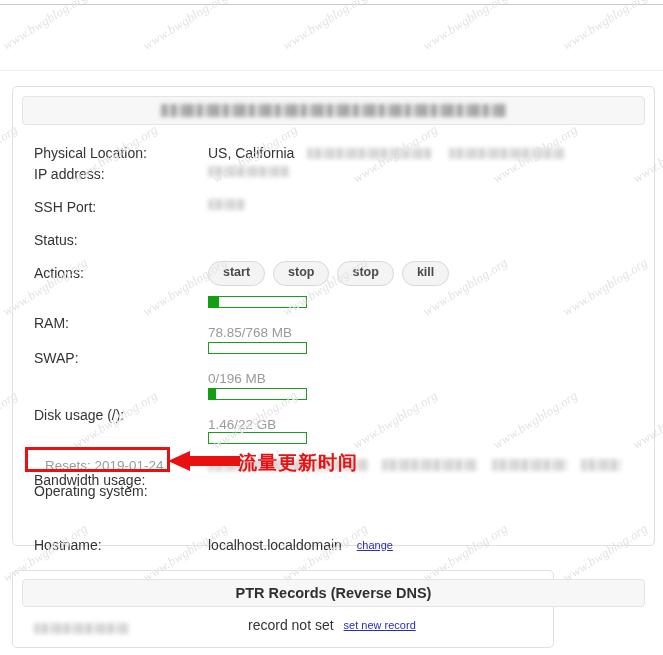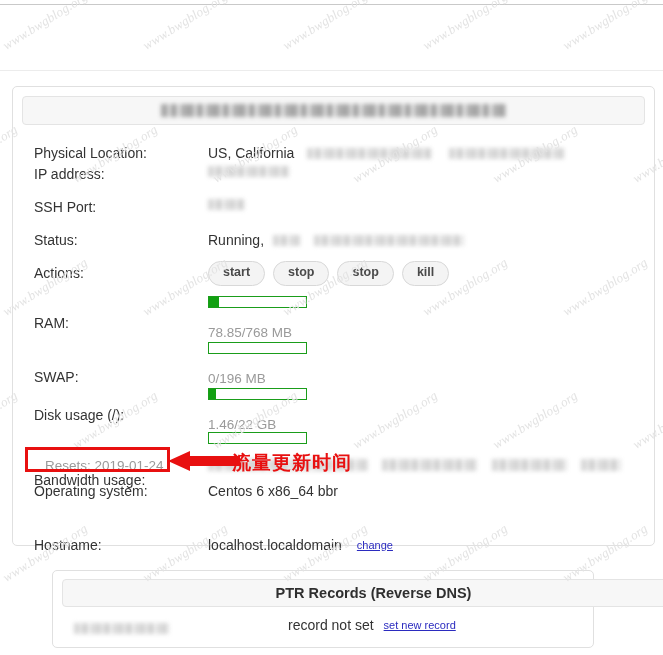--- a/index.html
+++ b/index.html
@@ -62,21 +62,20 @@
     left: 12px;
     top: 86px;
     width: 643px;
     height: 460px;
   }
   #ptr-panel {
     left: 12px;
     top: 570px;
     width: 542px;
     height: 78px;
-    margin-left: 40px;
   }
 
   .panel-heading {
     position: absolute;
     left: 9px;
     top: 9px;
     width: 623px;
     height: 29px;
     background: #f7f7f7;
     border: 1px solid #e4e4e4;
@@ -204,21 +203,21 @@
   #annot-arrow {
     position: absolute;
     left: 168px;
     top: 451px;
     width: 72px;
     height: 20px;
     z-index: 60;
   }
   #annot-text {
     position: absolute;
-    left: 232px;
+    left: 238px;
     top: 450px;
     color: #e81010;
     font-family: Liberation Serif, serif;
     font-size: 19px;
     font-weight: bold;
     letter-spacing: 1px;
     white-space: nowrap;
     z-index: 60;
   }
 </style>
@@ -252,25 +251,20 @@
 
   <div class="row" style="top:112px;">
     <span class="row-label">SSH Port:</span>
     <span class="row-value">
       <span class="redact" style="width:37px;height:11px;"></span>
     </span>
   </div>
 
   <div class="row" style="top:145px;">
     <span class="row-label">Status:</span>
-    <span class="row-value">
-      <span>Running,</span>
-      <span class="redact" style="width:27px;height:11px;margin-left:2px;"></span>
-      <span class="redact" style="width:150px;height:11px;margin-left:7px;"></span>
-    </span>
   </div>
 
   <div class="row" style="top:178px;">
     <span class="row-label">Actions:</span>
     <span class="row-value" style="top:-4px;gap:0;">
       <span class="btn">start</span>
       <span class="btn">stop</span>
       <span class="btn">stop</span>
       <span class="btn">kill</span>
     </span>
@@ -280,21 +274,21 @@
     <span class="row-label" style="top:17px;">RAM:</span>
     <span style="position:absolute;left:195px;top:-2px;">
       <span class="meter" style="display:block;">
         <span class="meter-fill" style="width:10%;"></span>
       </span>
       <span class="meter-text" style="display:block;">78.85/768 MB</span>
     </span>
   </div>
 
   <div class="row" style="top:257px;height:45px;">
-    <span class="row-label" style="top:25px;">SWAP:</span>
+    <span class="row-label" style="top:6px;">SWAP:</span>
     <span style="position:absolute;left:195px;top:-2px;">
       <span class="meter" style="display:block;">
         <span class="meter-fill" style="width:0%;"></span>
       </span>
       <span class="meter-text" style="display:block;">0/196 MB</span>
     </span>
   </div>
 
   <div class="row" style="top:303px;height:45px;">
     <span class="row-label" style="top:17px;">Disk usage (/):</span>
@@ -317,21 +311,20 @@
     <span style="position:absolute;left:195px;top:19px;">
       <span class="redact" style="width:160px;height:12px;"></span>
       <span class="redact" style="width:95px;height:12px;margin-left:10px;"></span>
       <span class="redact" style="width:75px;height:12px;margin-left:10px;"></span>
       <span class="redact" style="width:40px;height:12px;margin-left:10px;"></span>
     </span>
   </div>
 
   <div class="row" style="top:396px;text-align:right;">
     <span class="row-label">Operating system:</span>
-    <span class="row-value">Centos 6 x86_64 bbr</span>
   </div>
 
   <div class="row" style="top:450px;">
     <span class="row-label">Hostname:</span>
     <span class="row-value">
       <span>localhost.localdomain</span>
       <a class="link" href="#" style="margin-left:8px;">change</a>
     </span>
   </div>
 

